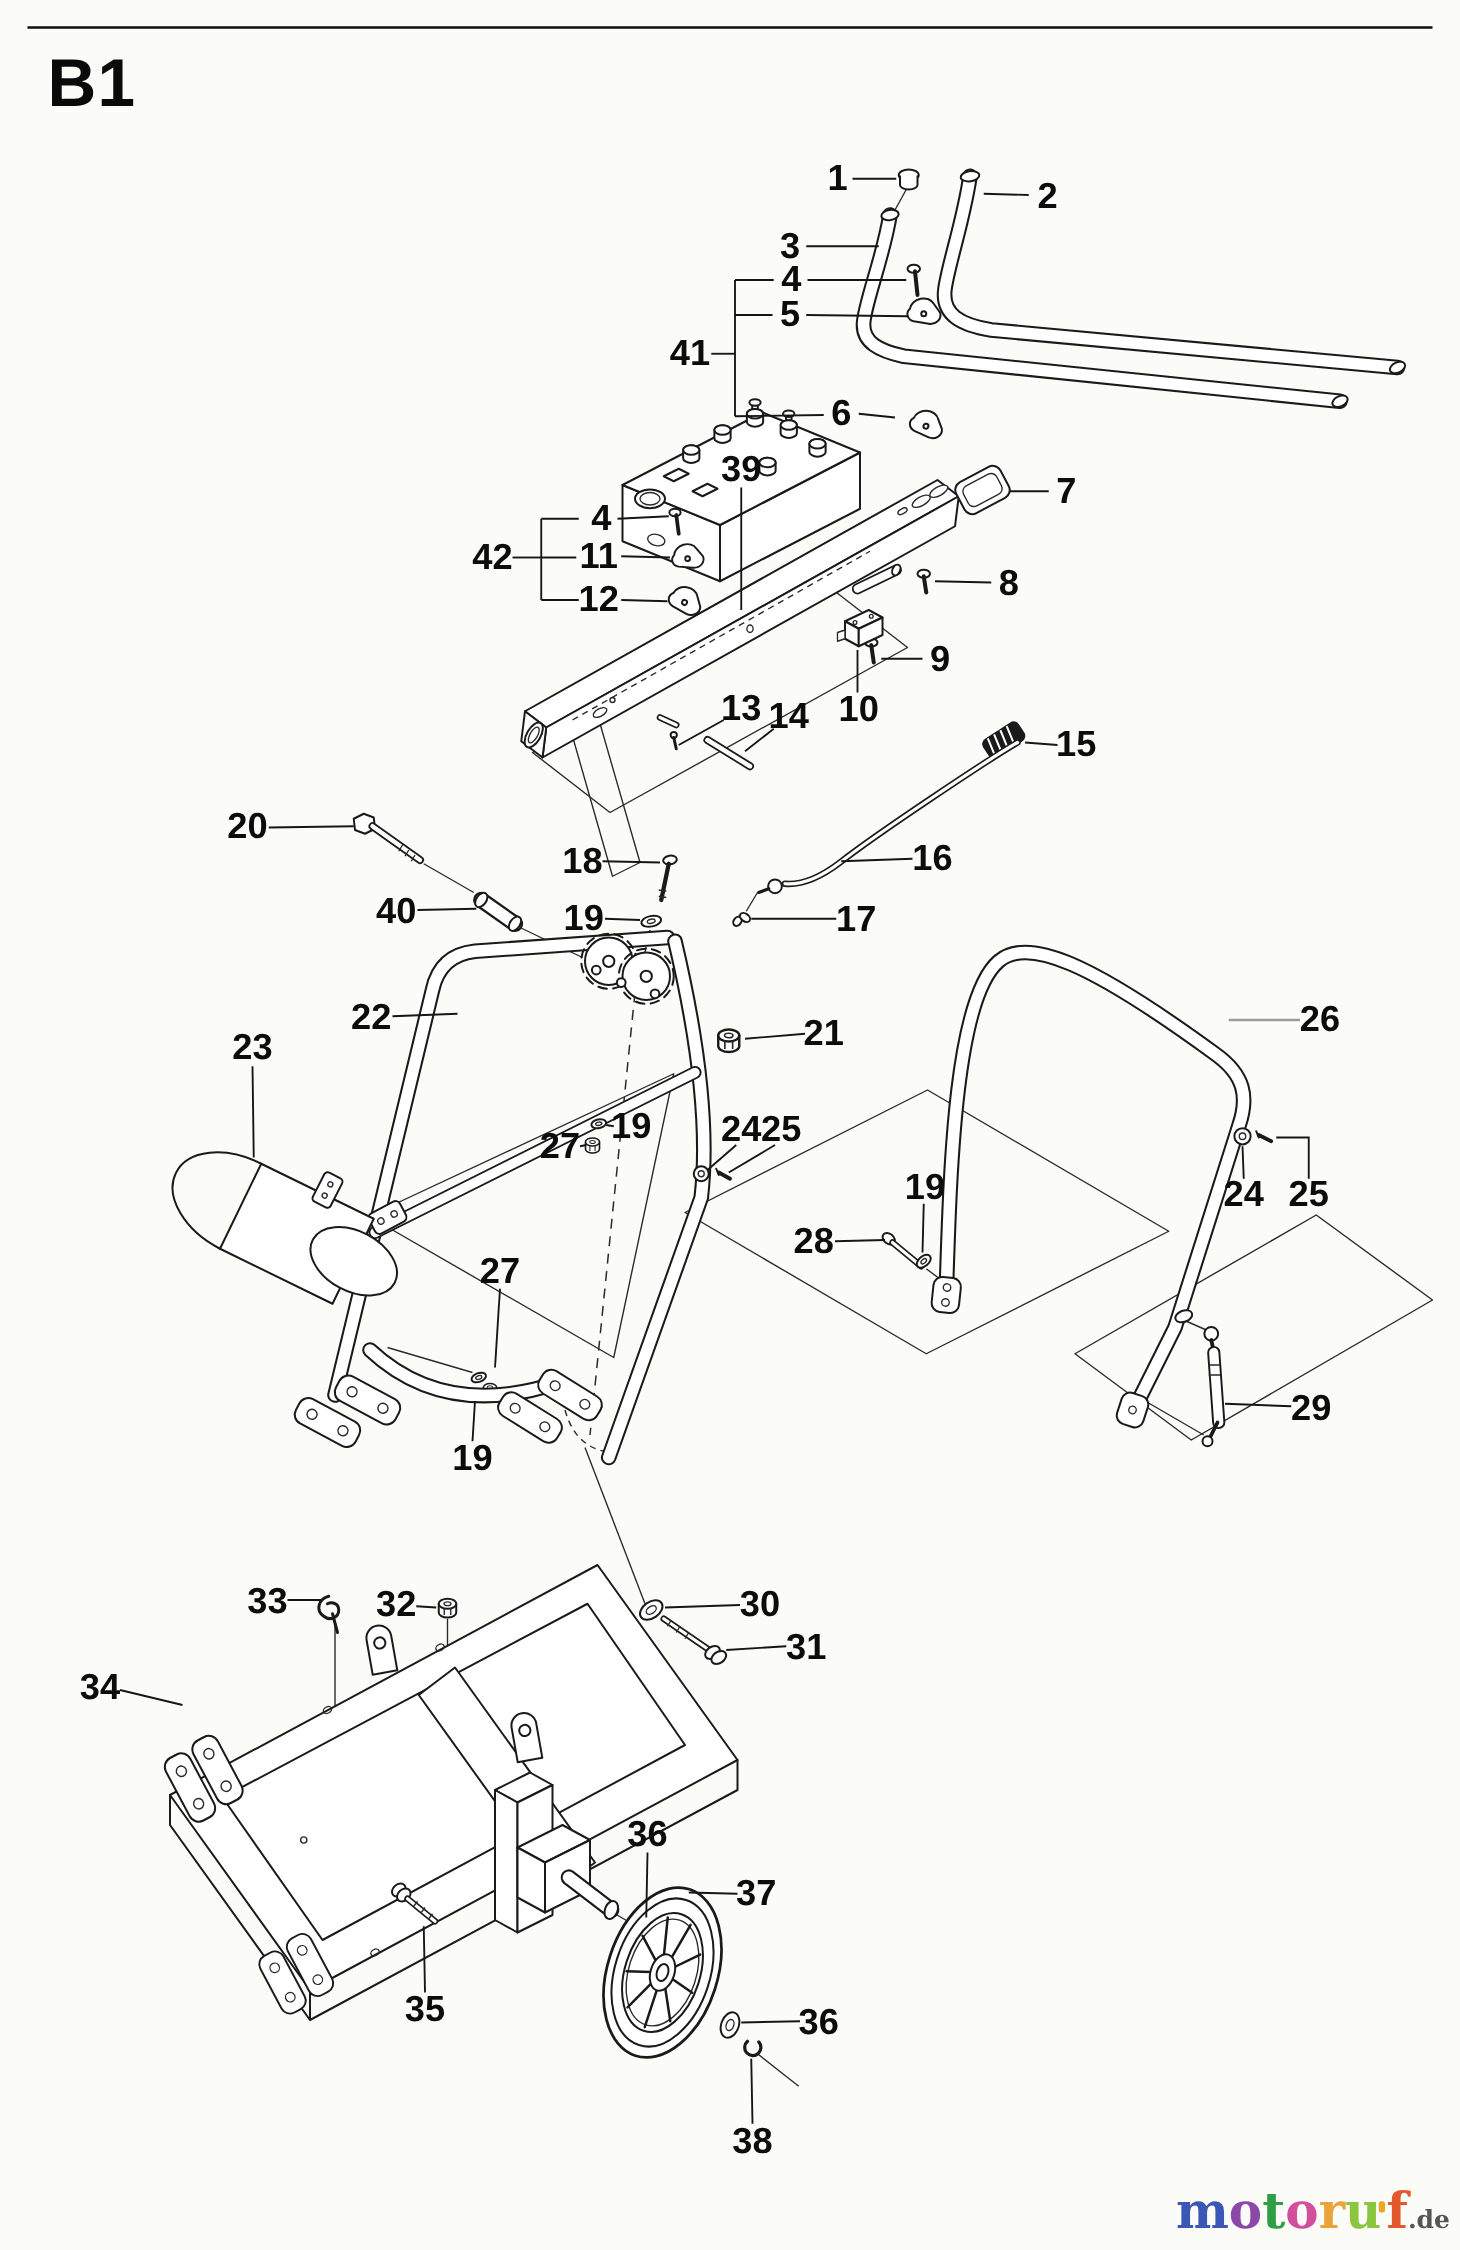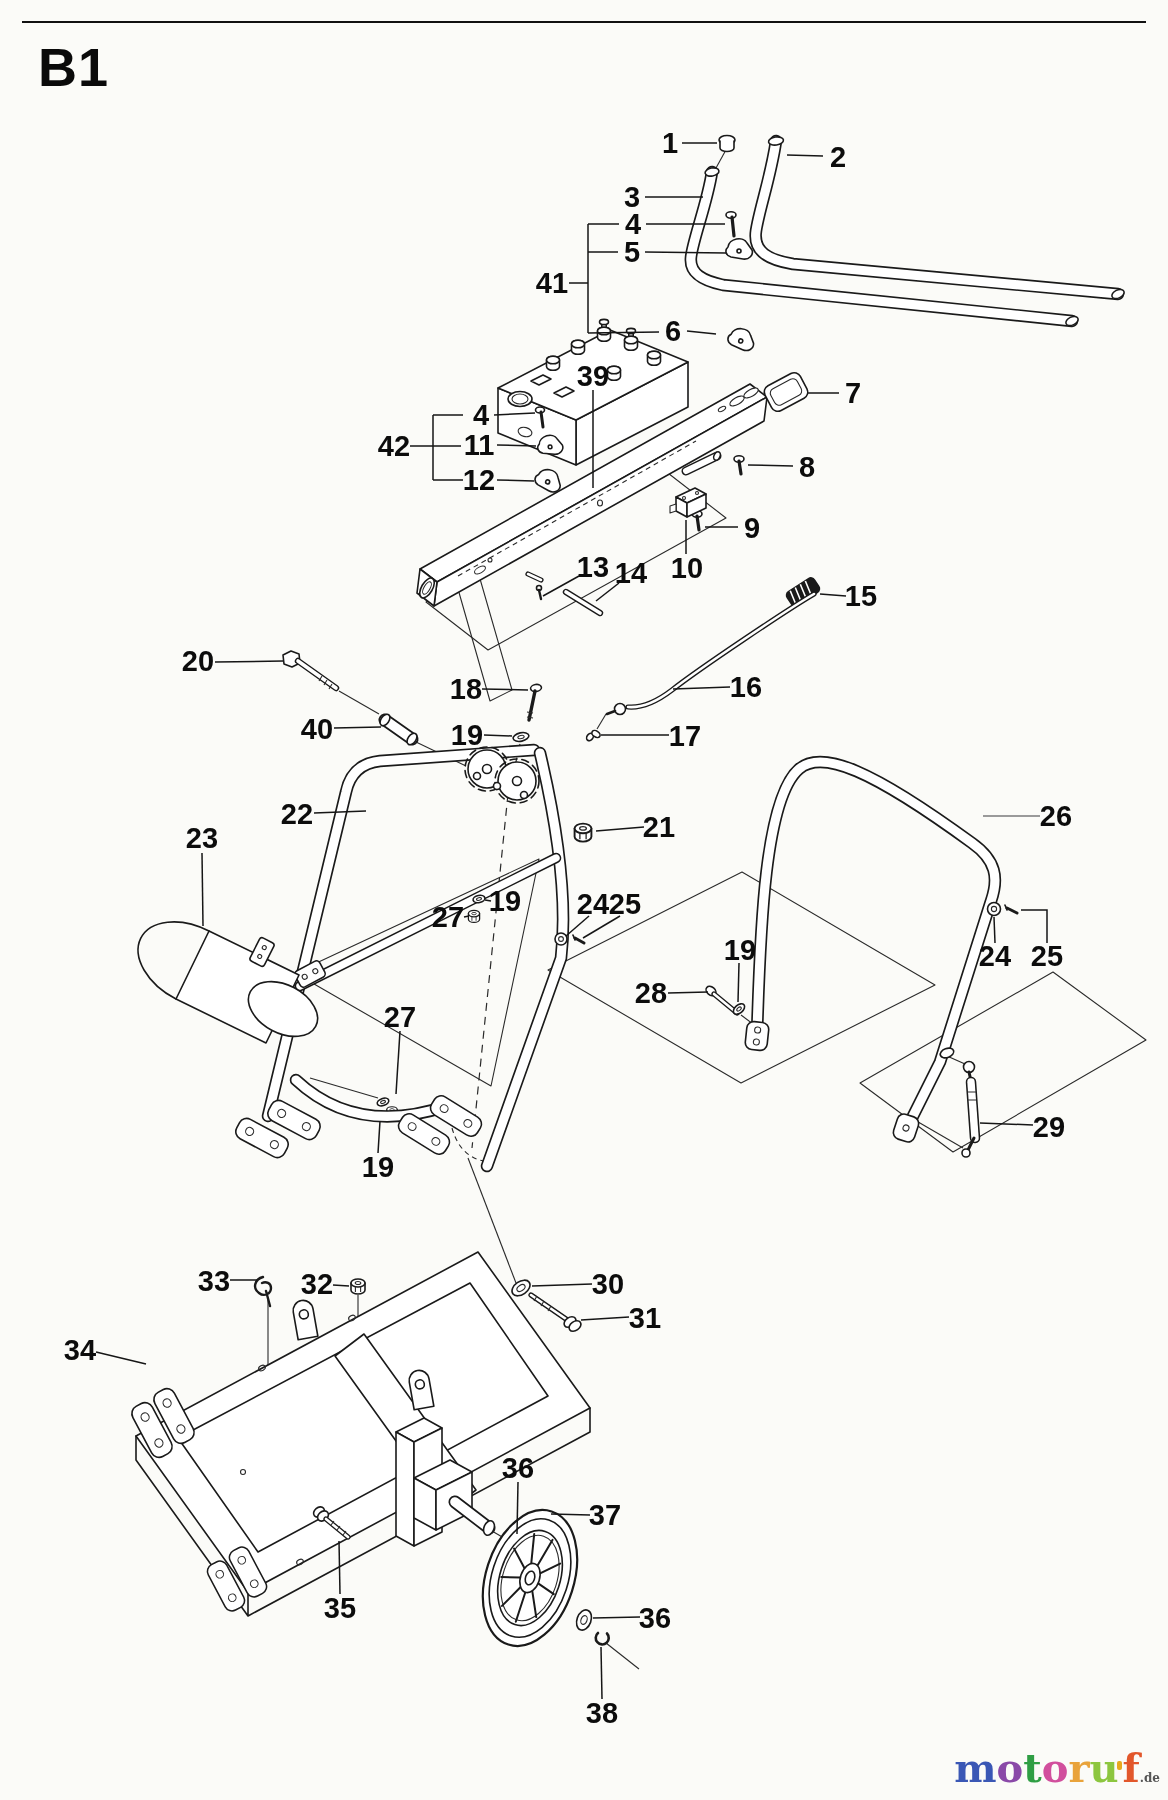--- a/index.html
+++ b/index.html
@@ -22,21 +22,21 @@
   .rodI{fill:none;stroke:#ffffff;stroke-width:3.6;stroke-linecap:round;}
   .sO{fill:none;stroke:#1a1a1a;stroke-width:5.2;stroke-linecap:round;}
   .sI{fill:none;stroke:#ffffff;stroke-width:2.6;stroke-linecap:round;}
   .blk{fill:#1a1a1a;}
   .callout{font:700 29px "Liberation Sans",sans-serif;fill:#0c0c0c;text-anchor:middle;dominant-baseline:central;}
   .leader{fill:none;stroke:#161616;stroke-width:1.5;}
   .leader.gray{stroke:#9a9a9a;stroke-width:2;}
   
   .watermark{position:absolute;right:8px;bottom:6px;font-family:"DejaVu Serif",serif;font-weight:700;white-space:nowrap;}
   .watermark .wl{font-size:40px;line-height:1;}
-  .watermark .tld{font-size:12px;color:#555;font-weight:700;}
+  .watermark .tld{font-size:20px;color:#555;font-weight:700;}
   .watermark .tick{display:inline-block;width:5px;height:9px;border-radius:2px;margin:0 1px 24px -2px;vertical-align:middle;}
 </style>
 </head>
 <body>
 
 <div class="page">
   <div class="toprule"></div>
   <div class="code">B1</div>
 
   <svg id="diagram" width="1168" height="1800" viewBox="0 0 1168 1800" xmlns="http://www.w3.org/2000/svg">

